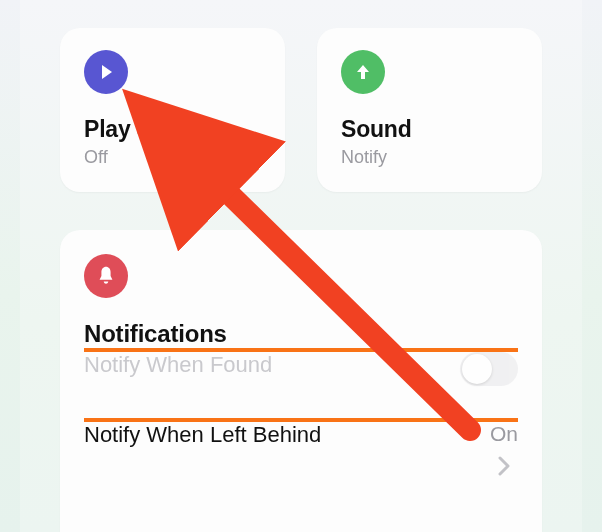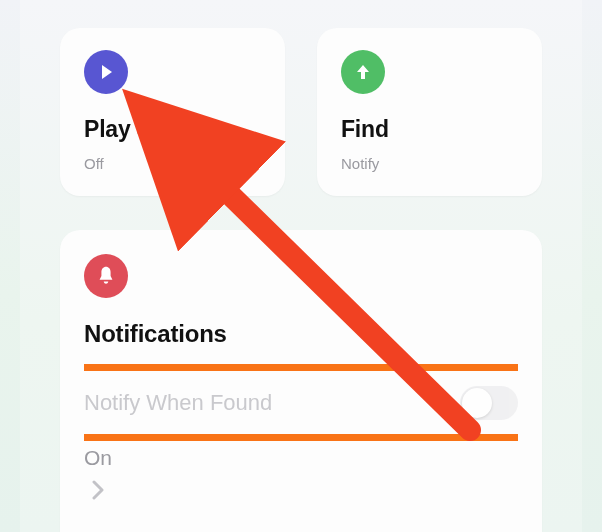--- a/index.html
+++ b/index.html
@@ -34,23 +34,23 @@
     display: flex; align-items: center; justify-content: center;
     margin-bottom: 22px;
   }
   .card-title {
     font-size: 23px;
     font-weight: 600;
     color: #111;
     letter-spacing: -0.2px;
   }
   .card-sub {
-    font-size: 15px;
+    font-size: 18px;
     color: #9a9aa0;
-    margin-top: 12px;
+    margin-top: 4px;
   }
 
   .notif-panel {
     position: absolute;
     top: 230px; left: 40px; right: 40px; bottom: 0;
     background: #fdfdfd;
     border-radius: 20px 20px 0 0;
     padding: 24px 24px 0 24px;
     box-shadow: 0 1px 2px rgba(0,0,0,0.04);
   }
@@ -59,28 +59,27 @@
     border-radius: 50%;
     background: #df4d58;
     display: flex; align-items: center; justify-content: center;
     margin-bottom: 22px;
   }
   .notif-heading {
     font-size: 24px;
     font-weight: 700;
     color: #111;
     letter-spacing: -0.2px;
-    margin-bottom: 16px;
+    margin-bottom: 0;
   }
   .row {
     display: flex;
-    align-items: center;
     justify-content: space-between;
     height: 70px;
-    border-top: 7px solid #f97316;
+    border-top: 4px solid #f97316;
   }
   .row-label {
     font-size: 22px;
   }
   .row.disabled .row-label { color: #c9c9cd; }
   .row.enabled .row-label { color: #111; }
   .row-tail {
     display: flex;
     align-items: center;
     gap: 10px;
@@ -133,21 +132,21 @@
       <div class="card-title">Play Sound</div>
       <div class="card-sub">Off</div>
     </div>
 
     <div class="card">
       <div class="card-icon" style="background:#50be66">
         <svg width="20" height="20" viewBox="0 0 20 20">
           <path d="M10 3 L16 10 L12 10 L12 17 L8 17 L8 10 L4 10 Z" fill="#ffffff"></path>
         </svg>
       </div>
-      <div class="card-title">Find</div>
+      <div class="card-title">Sound</div>
       <div class="card-sub">Notify</div>
     </div>
 
   </div>
 
   <div class="notif-panel">
     <div class="notif-icon" style="background:#df4d58">
       <svg width="22" height="22" viewBox="0 0 24 24">
         <path d="M12 2 C9 2 7 4.5 7 8 L7 12 L5 16 L19 16 L17 12 L17 8 C17 4.5 15 2 12 2 Z M9.5 18 C9.8 19.4 10.8 20.5 12 20.5 C13.2 20.5 14.2 19.4 14.5 18 Z" fill="#ffffff"></path>
       </svg>
@@ -157,20 +156,21 @@
     <div class="row disabled">
       <div class="row-label">Notify When Found</div>
       <div class="row-tail">
         <div class="toggle off disabled">
           <div class="knob"></div>
         </div>
       </div>
     </div>
 
     <div class="row enabled">
+      <div class="row-label">Notify When Left Behind</div>
       <div class="row-tail">
         <div class="row-value">On</div>
         <svg class="chevron" width="12" height="20" viewBox="0 0 12 20">
           <polyline points="2,2 10,10 2,18" fill="none" stroke="currentColor" stroke-width="3" stroke-linecap="round" stroke-linejoin="round"></polyline>
         </svg>
       </div>
     </div>
 
   </div>
 

